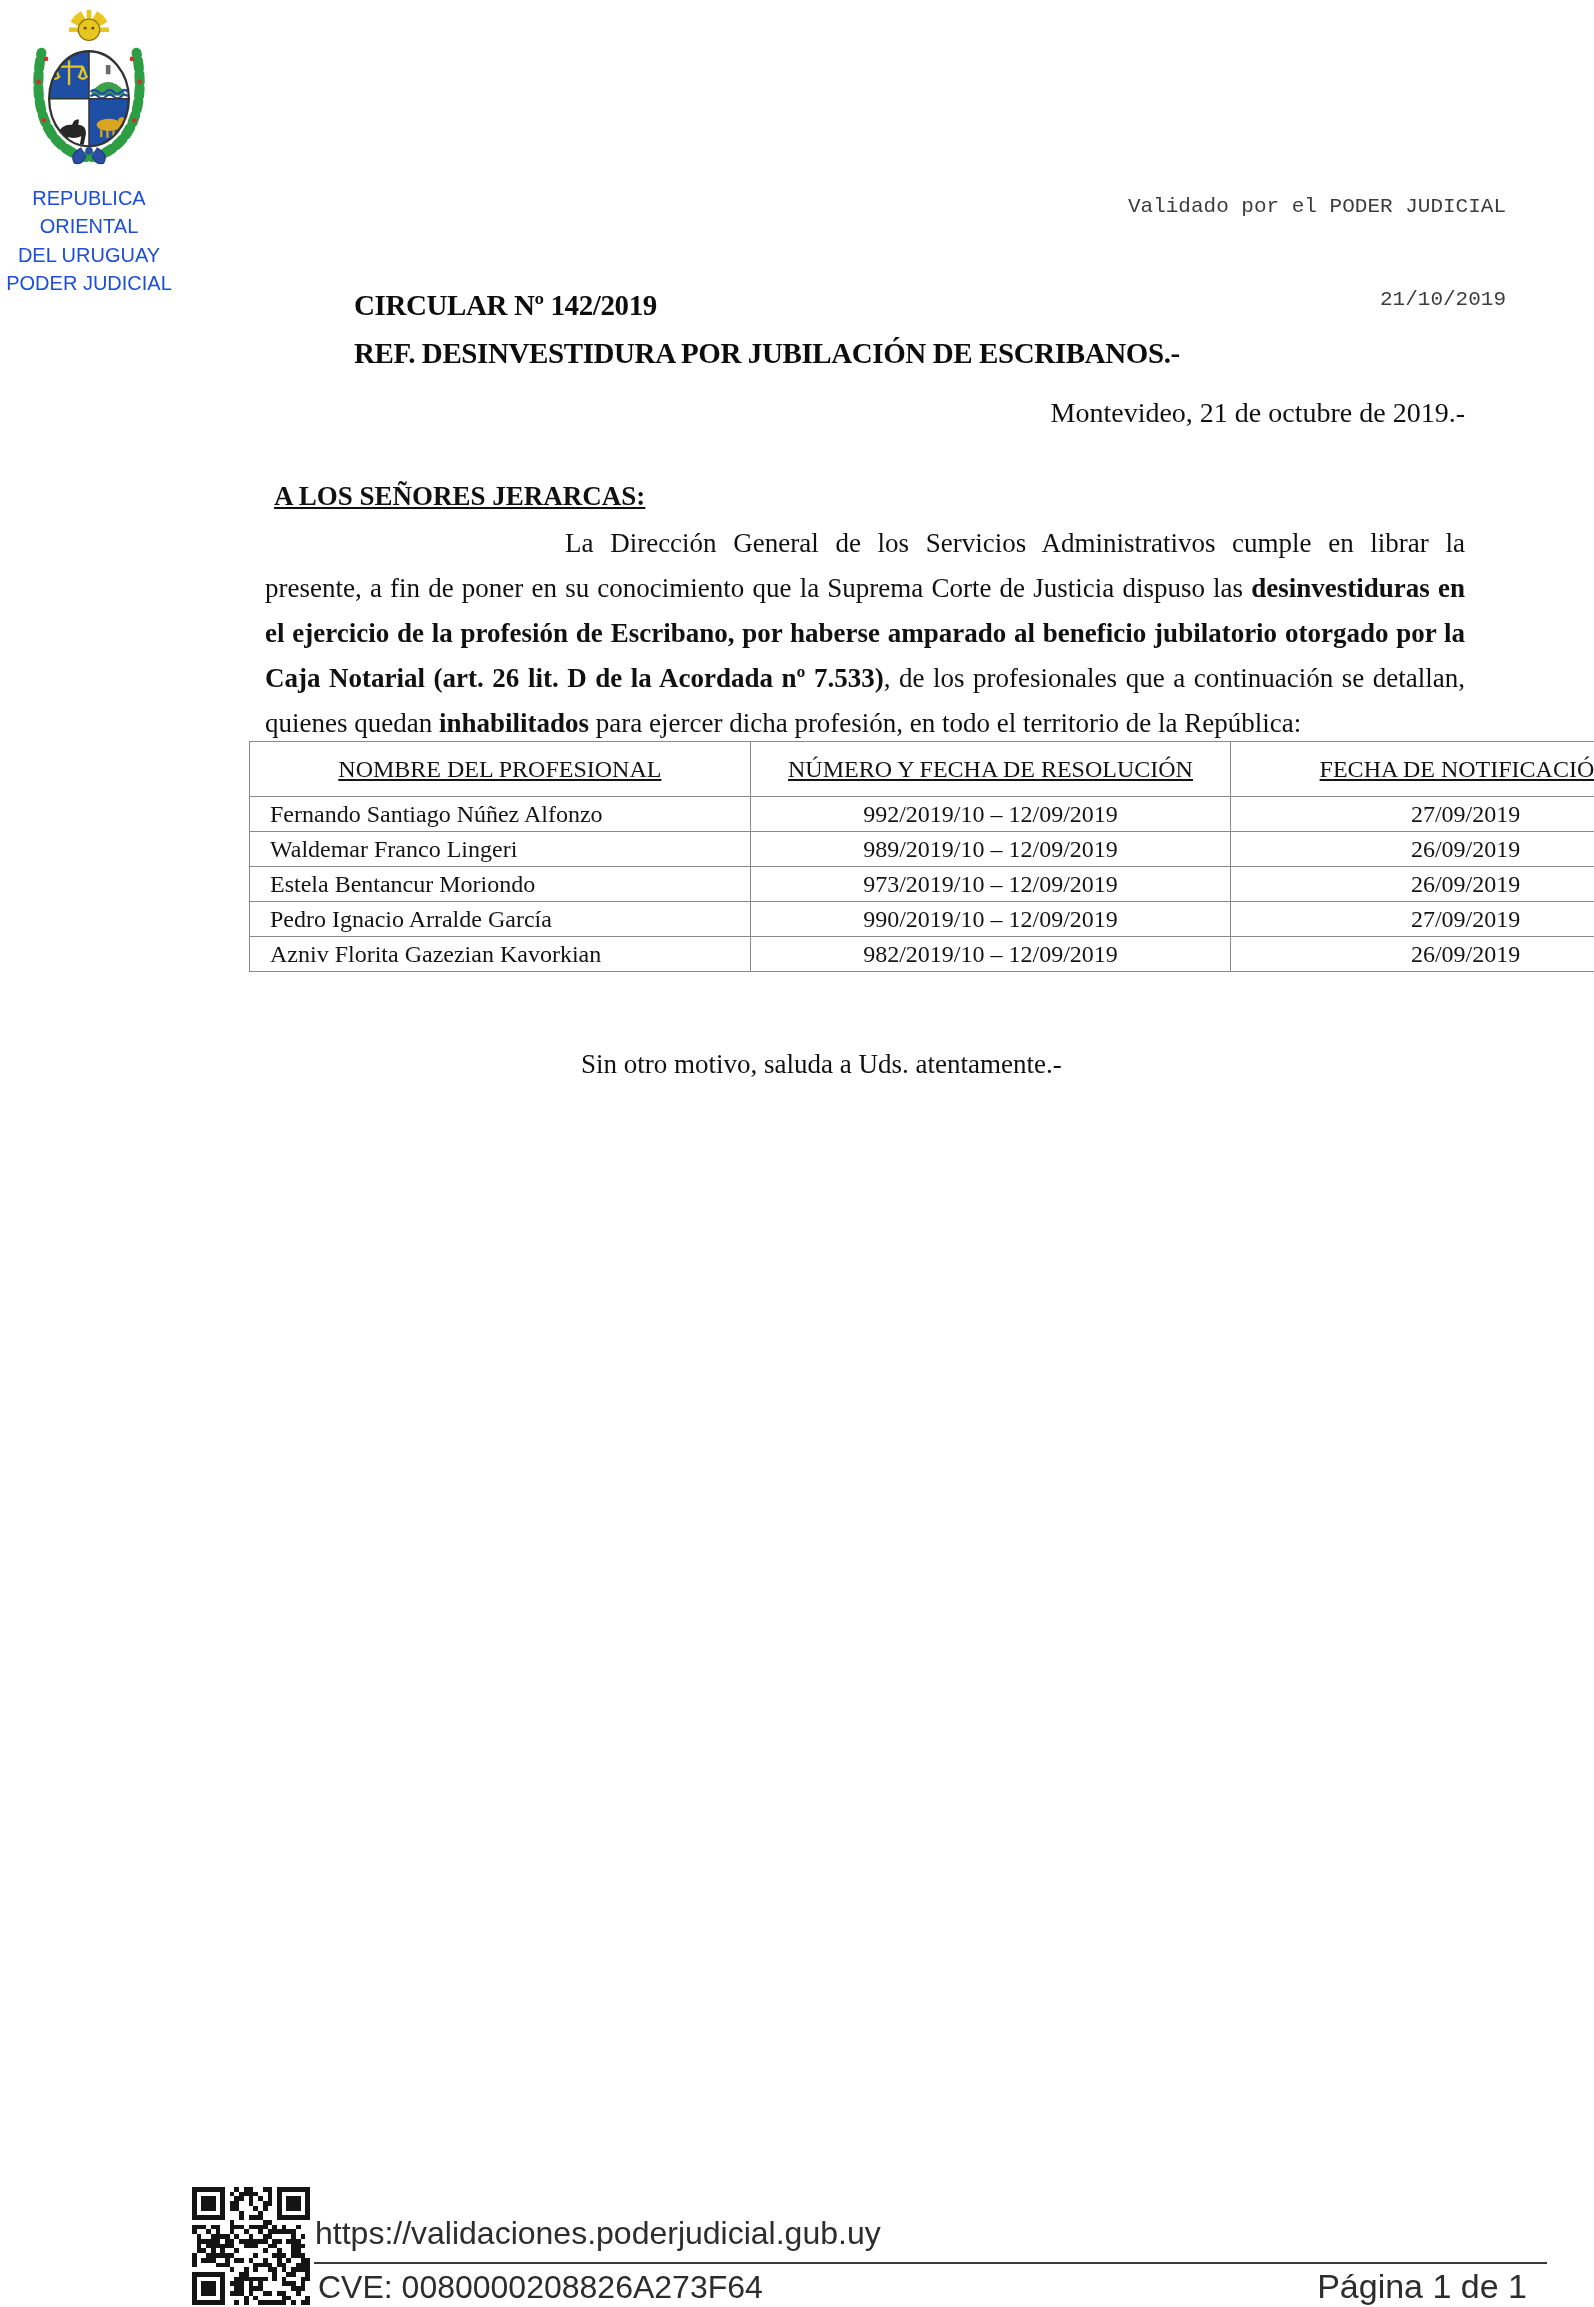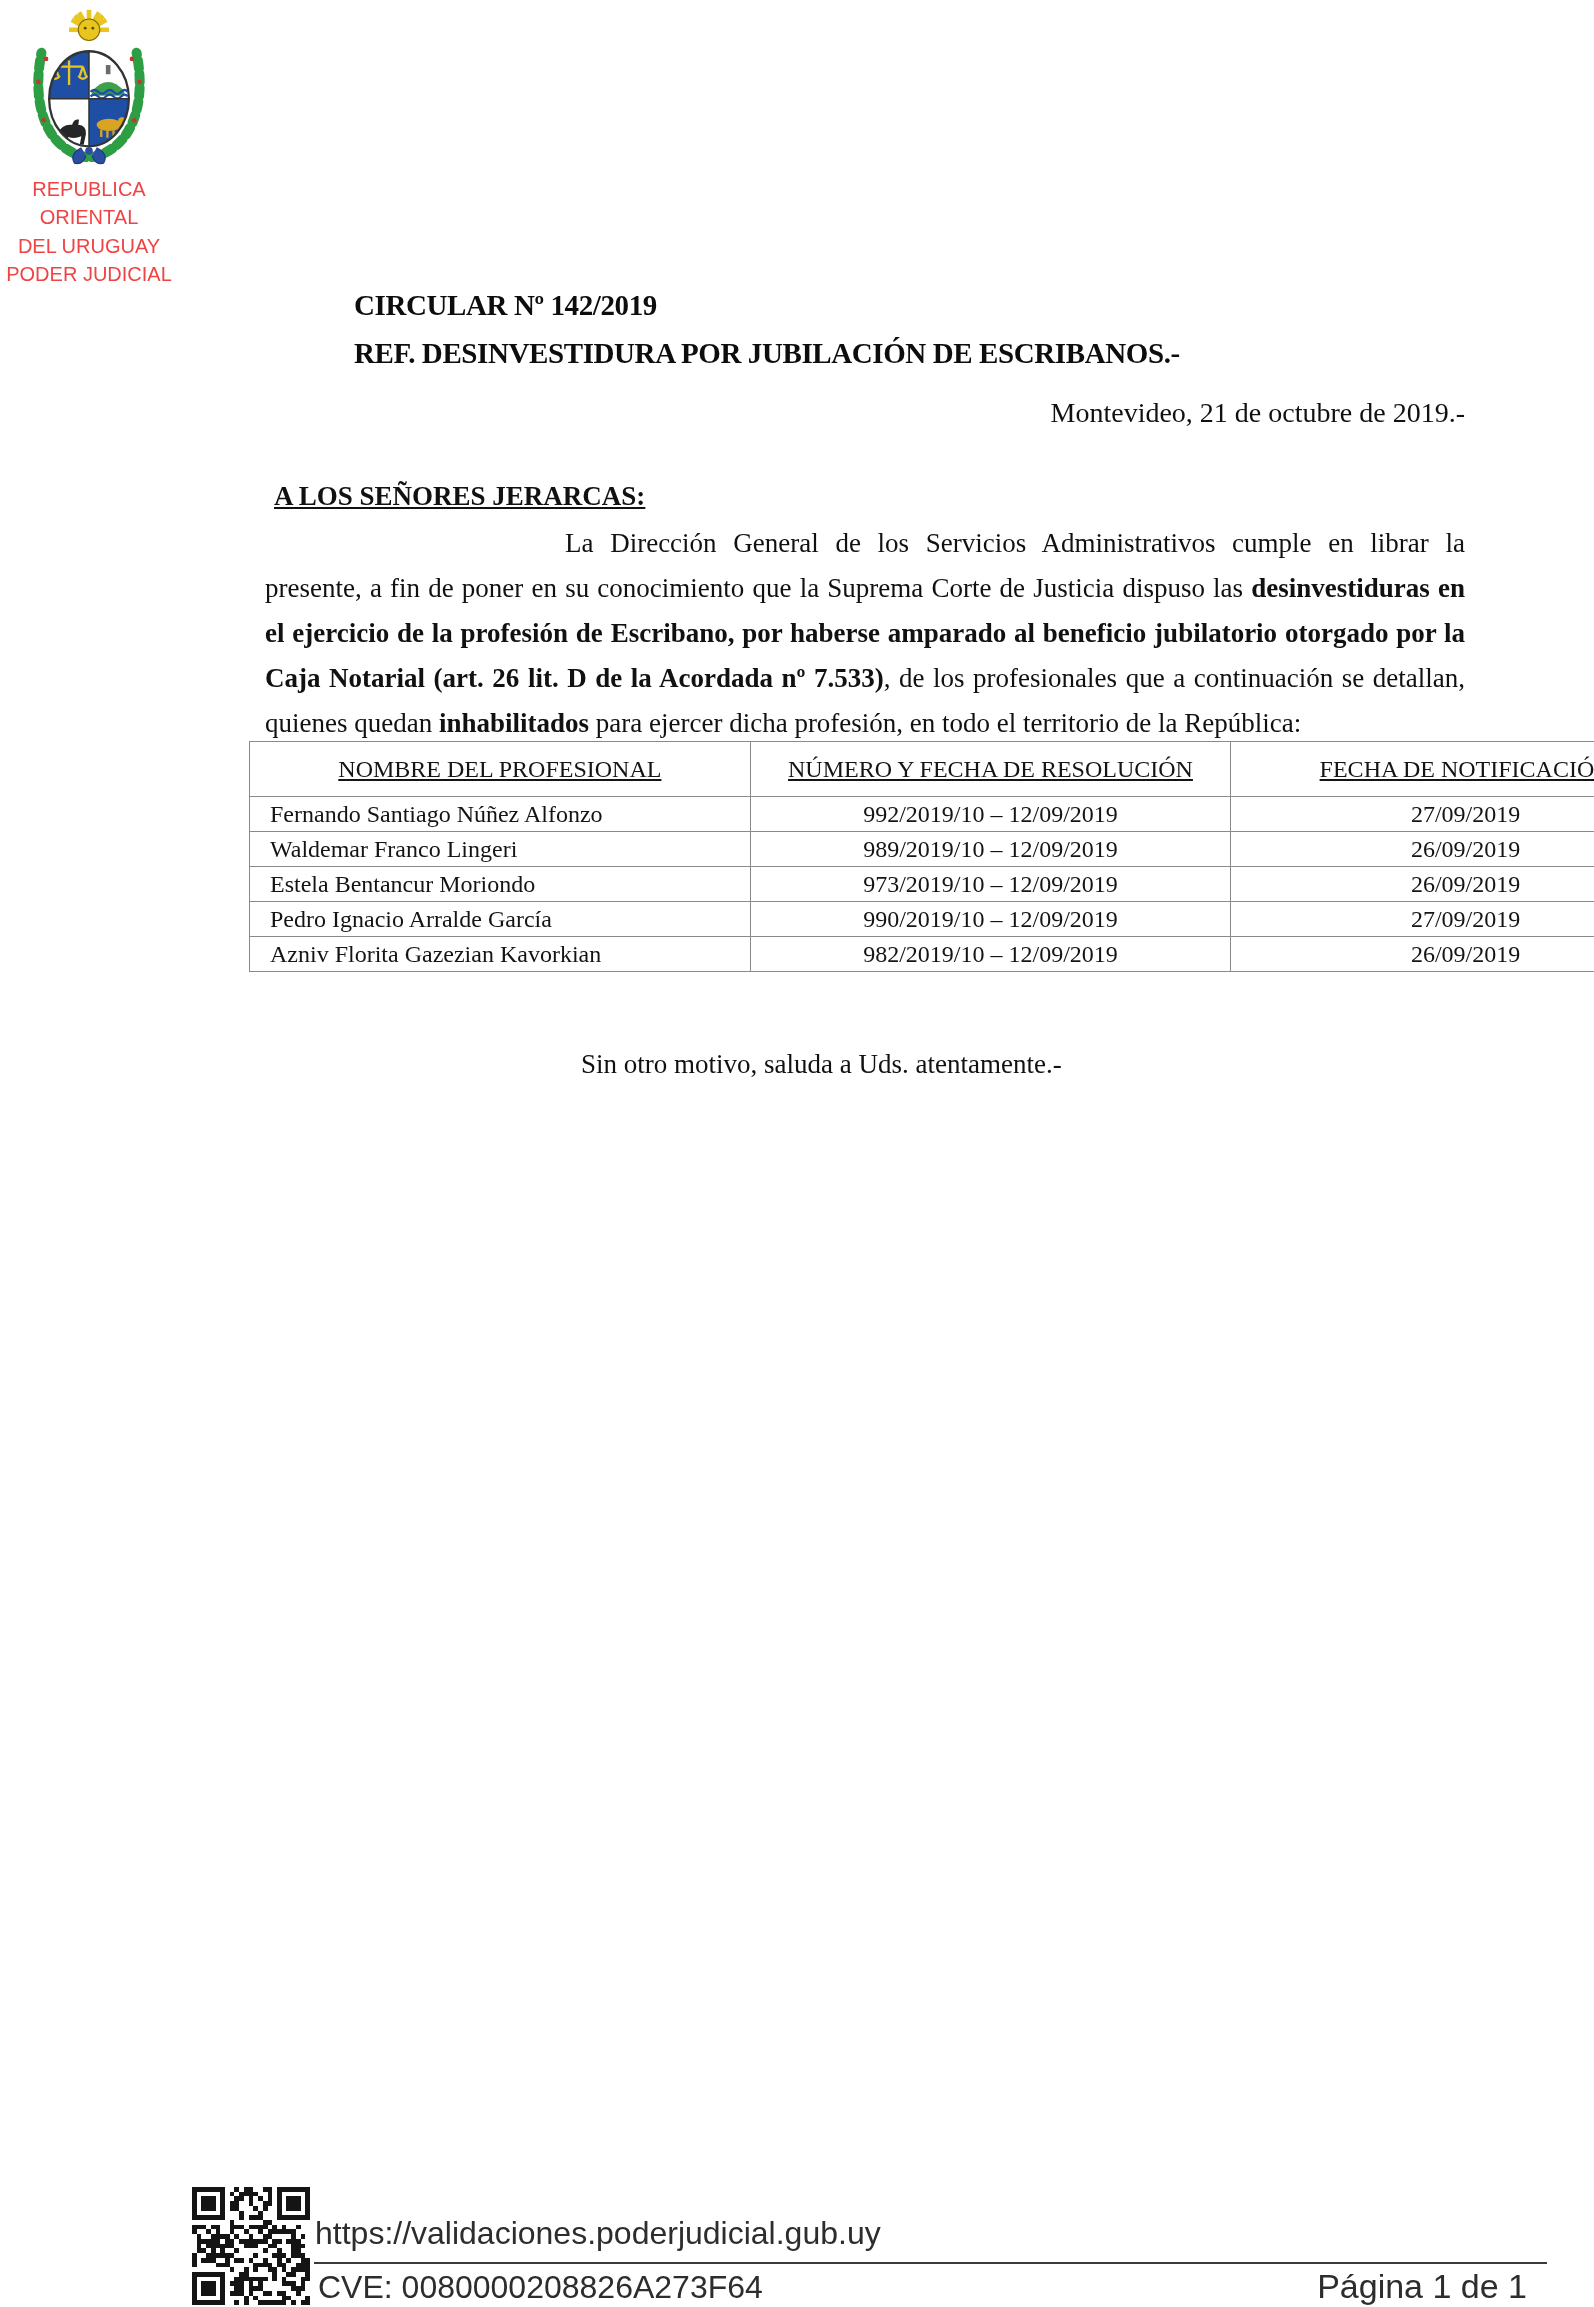--- a/index.html
+++ b/index.html
@@ -9,23 +9,23 @@
     background:#ffffff;
     font-family:"Liberation Serif", serif;
     color:#111;
     overflow:hidden;
   }
 
   
   .logo-block{position:absolute;left:0;top:4.6px;width:178px;text-align:center;}
   .logo-block svg{display:block;margin:0 auto;}
   .logo-caption{
-    margin-top:7px;
+    margin-top:16px;
     font-family:"Liberation Sans", sans-serif;
-    font-size:20px;line-height:28.5px;color:#ef4444;
+    font-size:20px;line-height:28.5px;color:#1d4ed8;
   }
 
   
   .stamp{
     position:absolute;right:89px;top:129px;
     font-family:"Liberation Mono","DejaVu Sans Mono", monospace;
     font-size:21px;line-height:31px;color:#3c3c3c;
     text-align:right;white-space:pre;
   }
 
@@ -149,20 +149,24 @@
         <circle cx="90" cy="190" r="5" fill="#2B4EA2"></circle>
       </svg>
     </span>
     <div class="logo-caption">
       <div>REPUBLICA ORIENTAL</div>
       <div>DEL URUGUAY</div>
       <div>PODER JUDICIAL</div>
     </div>
   </div>
 
+  <div class="stamp">
+    <div>Validado por el PODER JUDICIAL</div>
+    <div>21/10/2019</div>
+  </div>
 
   <div class="doc-heading">
     <div>CIRCULAR Nº 142/2019</div>
     <div>REF. DESINVESTIDURA POR JUBILACIÓN DE ESCRIBANOS.-</div>
   </div>
 
   <div class="dateline">Montevideo, 21 de octubre de 2019.-</div>
 
   <div class="content">
     <div class="salutation">A LOS SEÑORES JERARCAS:</div>

